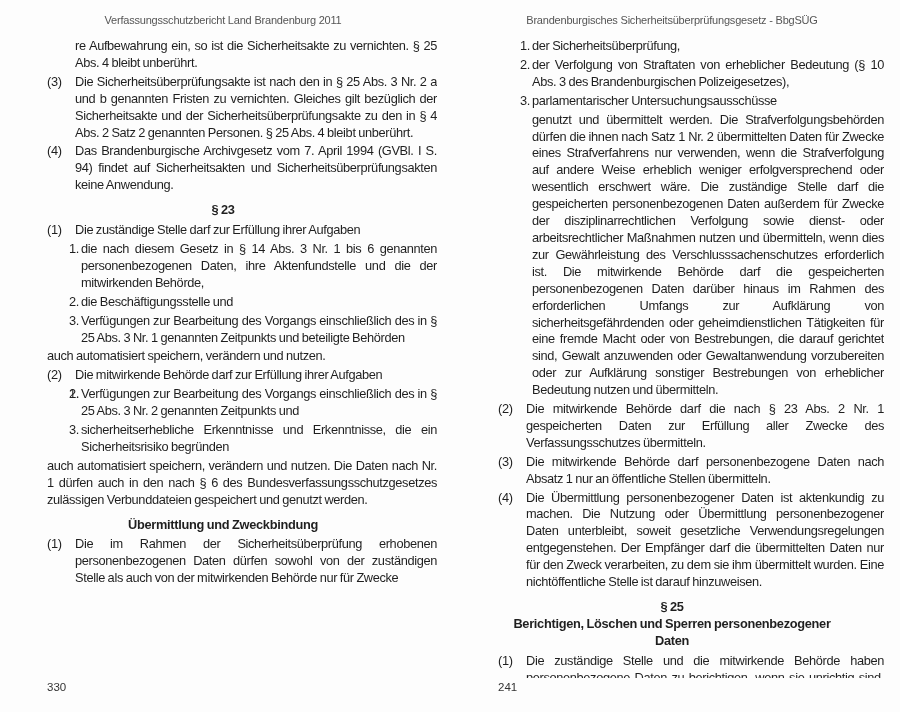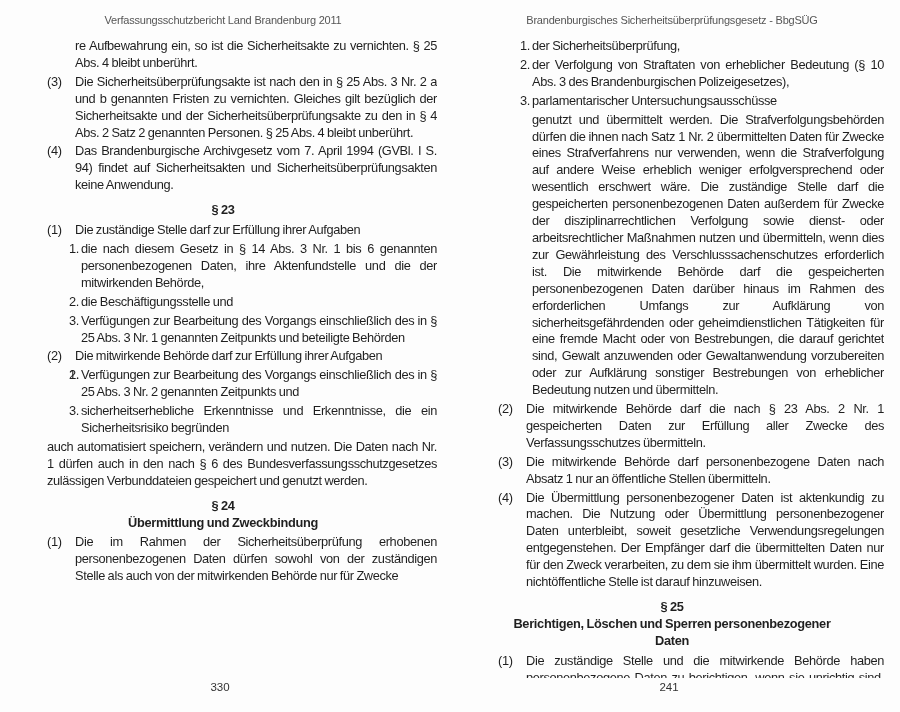--- a/index.html
+++ b/index.html
@@ -52,21 +52,21 @@
     text-align: center;
     font-weight: bold;
     margin: 8px 38px 3px 0;
     letter-spacing: -0.3px;
   }
   .sec-num, .sec-title { line-height: 16.9px; }
 
   .page-number {
     position: absolute;
     bottom: 19px; left: 0; right: 44px;
-    text-align: center;
+    text-align: left;
     font-size: 11.5px;
     color: #333333;
   }
 </style>
 </head>
 <body>
 
 <div class="sheet">
 
   <div class="page page-left">
@@ -75,27 +75,27 @@
         <div class="block cont"><span class="btxt">re Aufbewahrung ein, so ist die Sicherheitsakte zu vernichten. § 25 Abs. 4 bleibt unberührt.</span></div>
         <div class="block para"><span class="marker">(3)</span><span class="btxt">Die Sicherheitsüberprüfungsakte ist nach den in § 25 Abs. 3 Nr. 2 a und b genannten Fristen zu vernichten. Gleiches gilt bezüglich der Sicherheitsakte und der Sicherheitsüberprüfungsakte zu den in § 4 Abs. 2 Satz 2 genannten Personen. § 25 Abs. 4 bleibt unberührt.</span></div>
         <div class="block para"><span class="marker">(4)</span><span class="btxt">Das Brandenburgische Archivgesetz vom 7. April 1994 (GVBl. I S. 94) findet auf Sicherheitsakten und Sicherheitsüberprüfungsakten keine Anwendung.</span></div>
         <div class="section">
           <div class="sec-num">§ 23</div>
         </div>
         <div class="block para"><span class="marker">(1)</span><span class="btxt">Die zuständige Stelle darf zur Erfüllung ihrer Aufgaben</span></div>
         <div class="block item"><span class="marker">1.</span><span class="btxt">die nach diesem Gesetz in § 14 Abs. 3 Nr. 1 bis 6 genannten personenbezogenen Daten, ihre Aktenfundstelle und die der mitwirkenden Behörde,</span></div>
         <div class="block item"><span class="marker">2.</span><span class="btxt">die Beschäftigungsstelle und</span></div>
         <div class="block item"><span class="marker">3.</span><span class="btxt">Verfügungen zur Bearbeitung des Vorgangs einschließlich des in § 25 Abs. 3 Nr. 1 genannten Zeitpunkts und beteiligte Behörden</span></div>
+        <div class="block flush"><span class="btxt">auch automatisiert speichern, verändern und nutzen.</span></div>
         <div class="block para"><span class="marker">(2)</span><span class="btxt">Die mitwirkende Behörde darf zur Erfüllung ihrer Aufgaben</span></div>
         <div class="block item"><span class="marker">1.</span></div>
         <div class="block item"><span class="marker">2.</span><span class="btxt">Verfügungen zur Bearbeitung des Vorgangs einschließlich des in § 25 Abs. 3 Nr. 2 genannten Zeitpunkts und</span></div>
         <div class="block item"><span class="marker">3.</span><span class="btxt">sicherheitserhebliche Erkenntnisse und Erkenntnisse, die ein Sicherheitsrisiko begründen</span></div>
         <div class="block flush"><span class="btxt">auch automatisiert speichern, verändern und nutzen. Die Daten nach Nr. 1 dürfen auch in den nach § 6 des Bundesverfassungsschutzgesetzes zulässigen Verbunddateien gespeichert und genutzt werden.</span></div>
         <div class="section">
-          <div class="sec-num">§ 24</div>
           <div class="sec-title">Übermittlung und Zweckbindung</div>
         </div>
         <div class="block para"><span class="marker">(1)</span><span class="btxt">Die im Rahmen der Sicherheitsüberprüfung erhobenen personenbezogenen Daten dürfen sowohl von der zuständigen Stelle als auch von der mitwirkenden Behörde nur für Zwecke</span></div>
       </div>
     <div class="page-number">330</div>
   </div>
 
   <div class="page page-right">
     <div class="running-header">Brandenburgisches Sicherheitsüberprüfungsgesetz - BbgSÜG</div>
     <div class="page-body">

